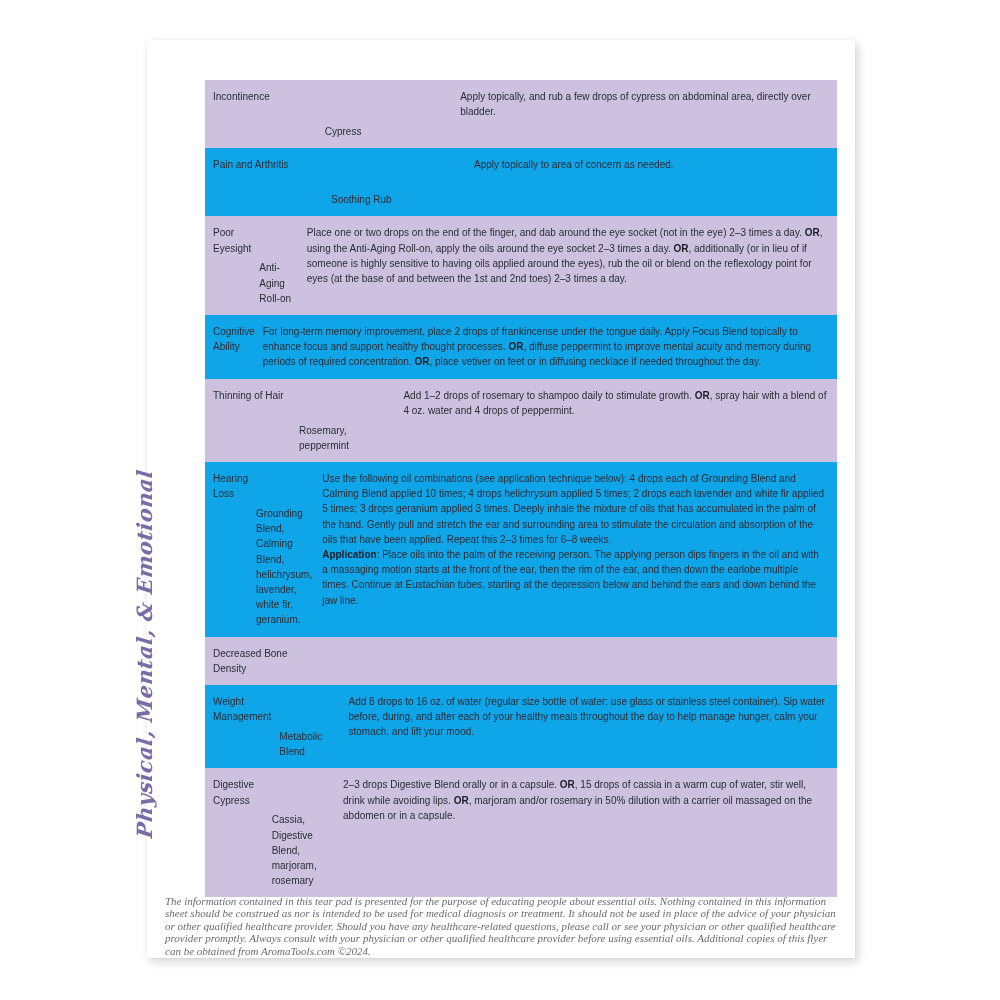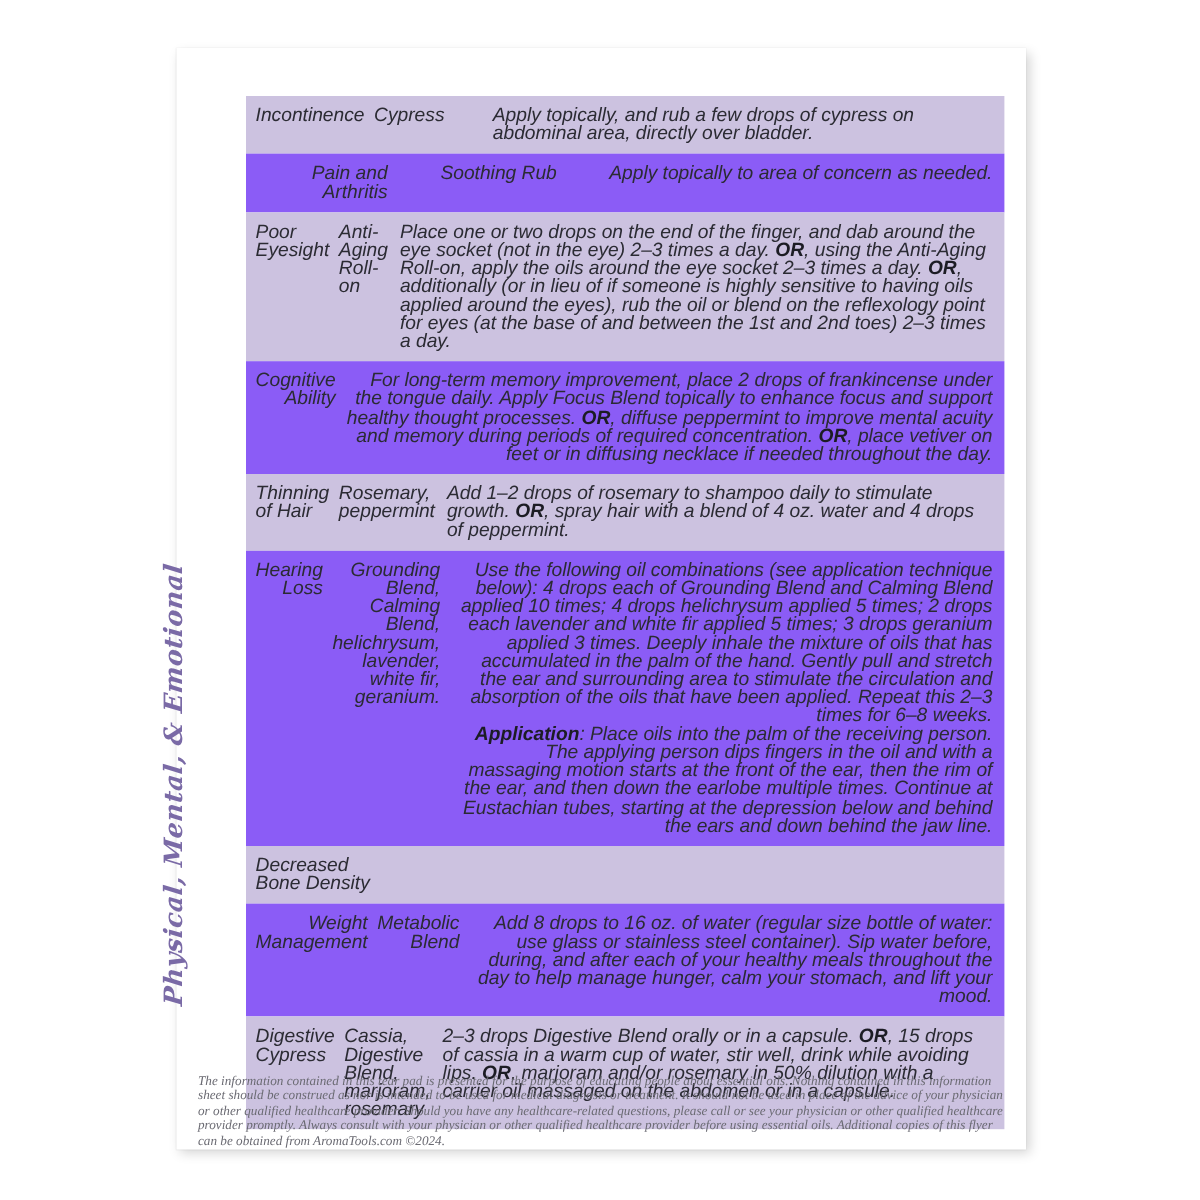--- a/index.html
+++ b/index.html
@@ -65,37 +65,37 @@
     top: 40px;    
     width: 632px; 
   }
   .row {
     display: flex;
     align-items: flex-start;
     box-sizing: border-box;
     padding: 9px 0 9px 0;
   }
   .row.shaded { background: #ccc2e0; }
-  .row.plain  { background: #8b5cf6; text-align: right; }
+  .row.plain  { background: #0ea5e9; }
 
   .cell {
     box-sizing: border-box;
-    font-size: 16px;
+    font-size: 10px;
     line-height: 15.2px;
     color: #2b2b33;
-    font-style: italic;
   }
   .col-condition {
     width: 126px;
     padding-left: 8px;
     padding-right: 8px;
   }
   .col-oils {
     width: 143px;
     padding-right: 10px;
+    margin-top: 35px;
   }
   .col-usage {
     flex: 1 1 auto;
     padding-right: 10px;
   }
 
   .cell b { font-weight: 700; color: #1c1c24; }
 
   
   .disclaimer {

